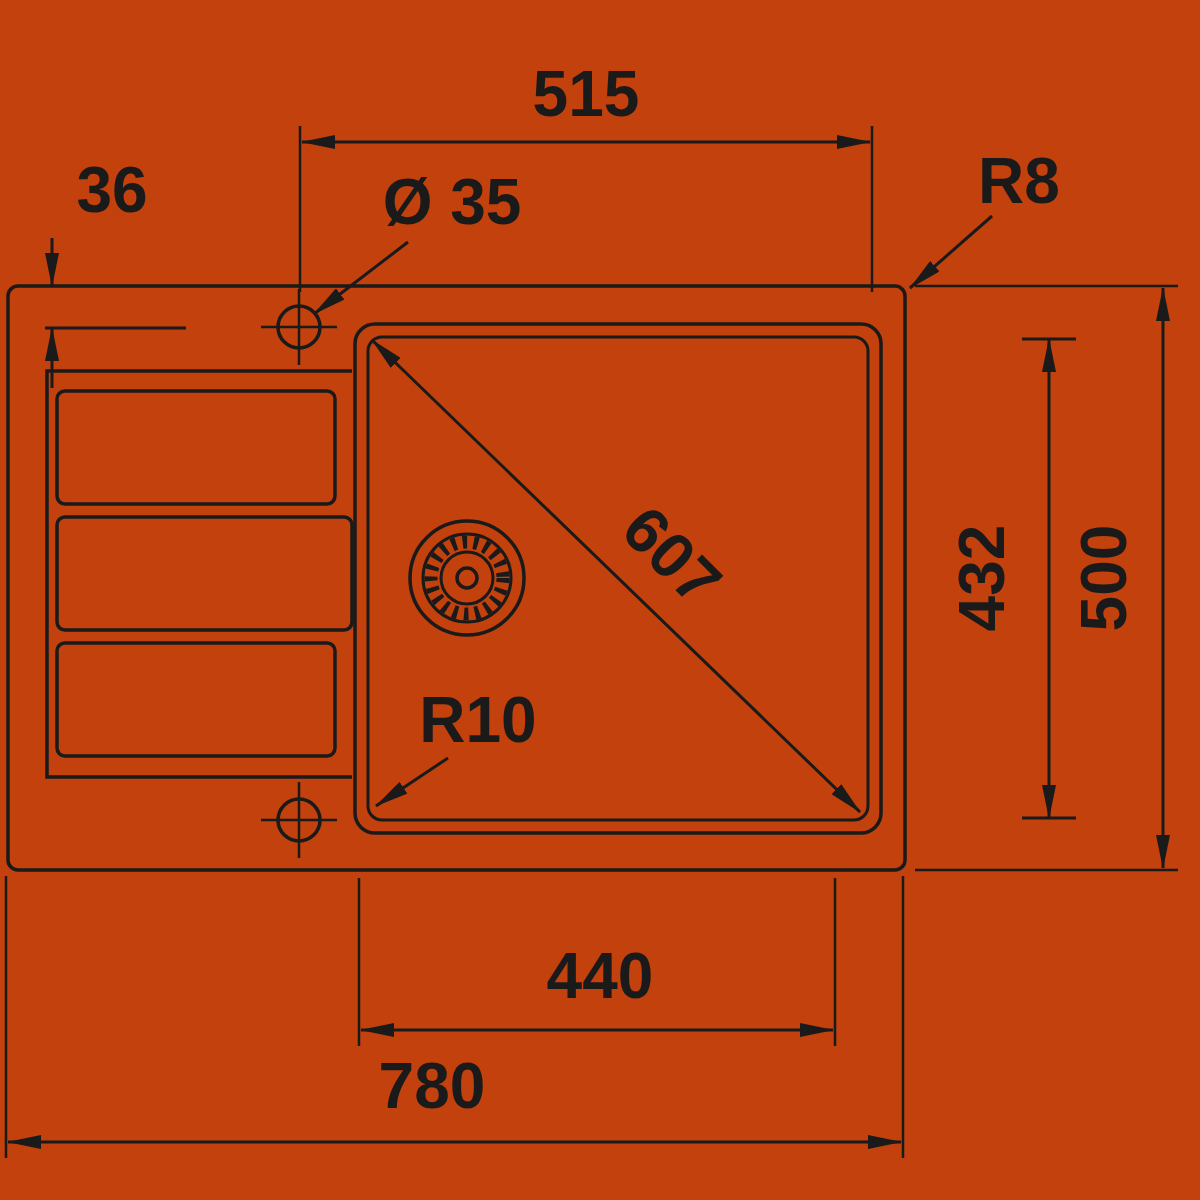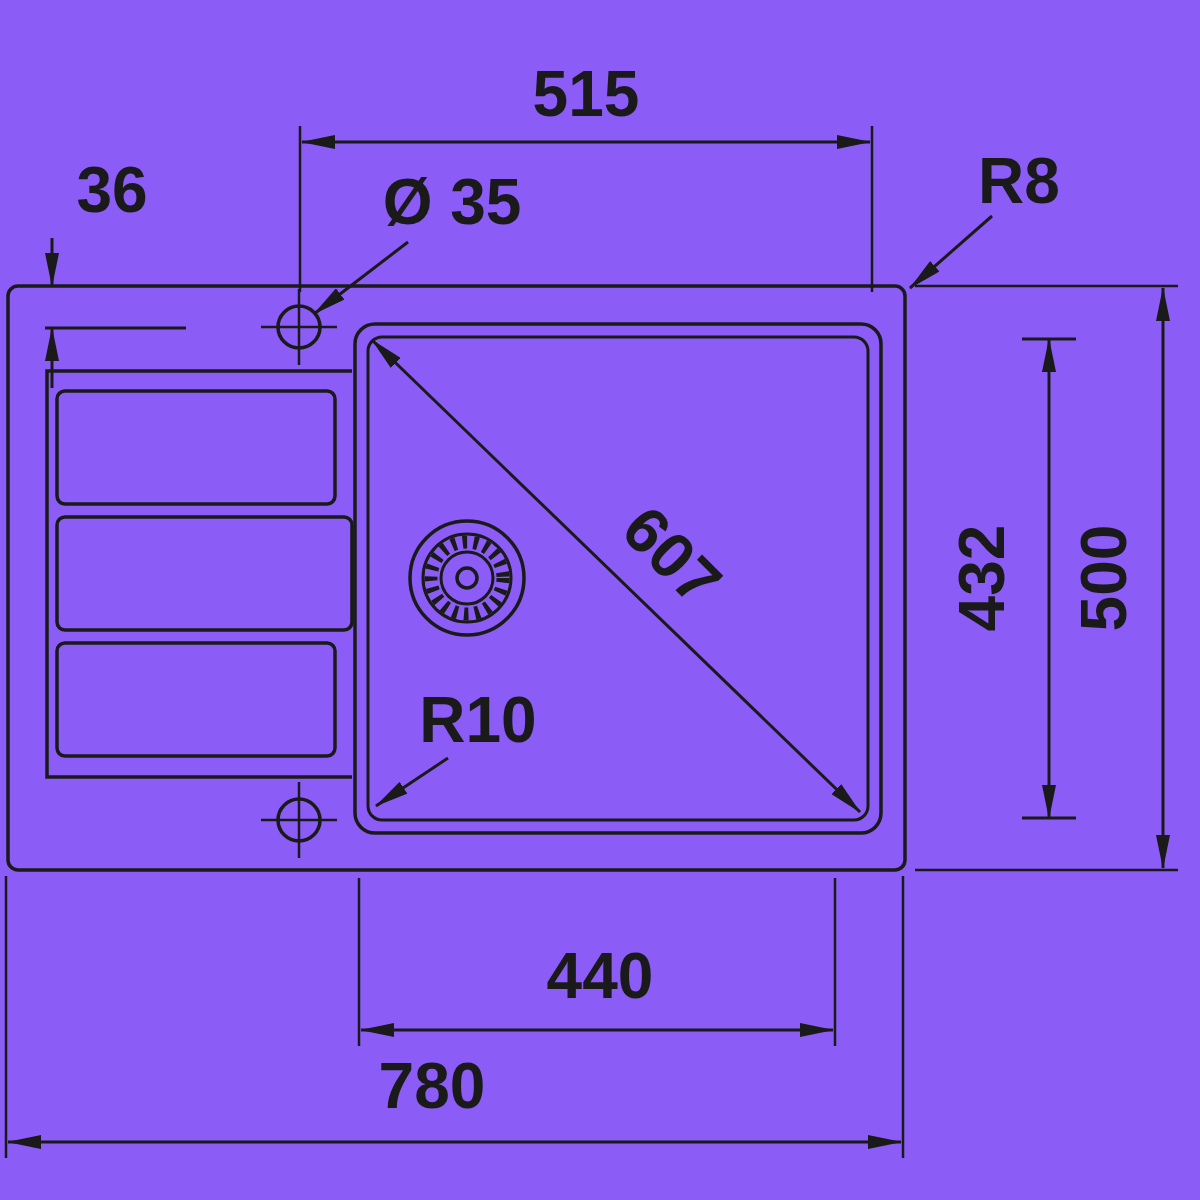--- a/index.html
+++ b/index.html
@@ -1,16 +1,16 @@
 <!DOCTYPE html>
 <html><head>
 <meta charset="utf-8">
 <style>
   html,body{margin:0;padding:0;background:#ffffff;}
-  .canvas{width:1200px;height:1200px;background:#8b5cf6;position:relative;overflow:hidden;}
+  .canvas{width:1200px;height:1200px;background:#c2410c;position:relative;overflow:hidden;}
   svg{display:block;}
   text{
     font-family:"Liberation Sans", sans-serif;
     font-weight:bold;
     font-size:64px;
     fill:#1a1a1a;
   }
   .ln{stroke:#1a1a1a;fill:none;}
 </style>
 </head>

